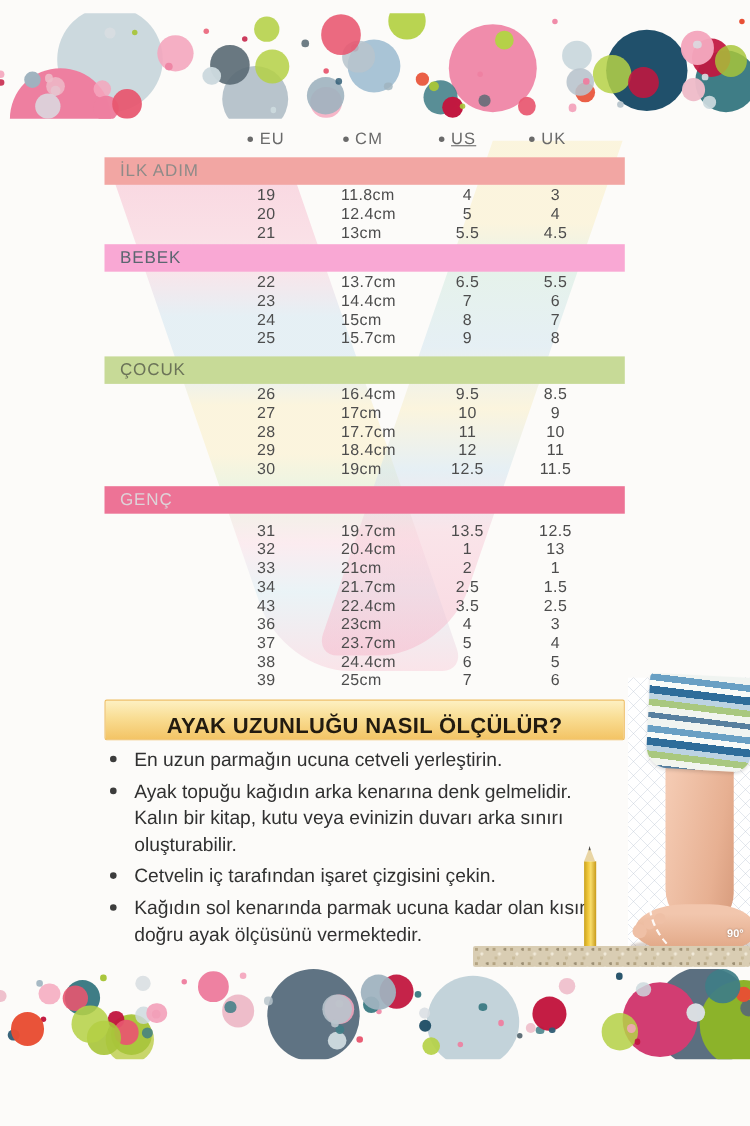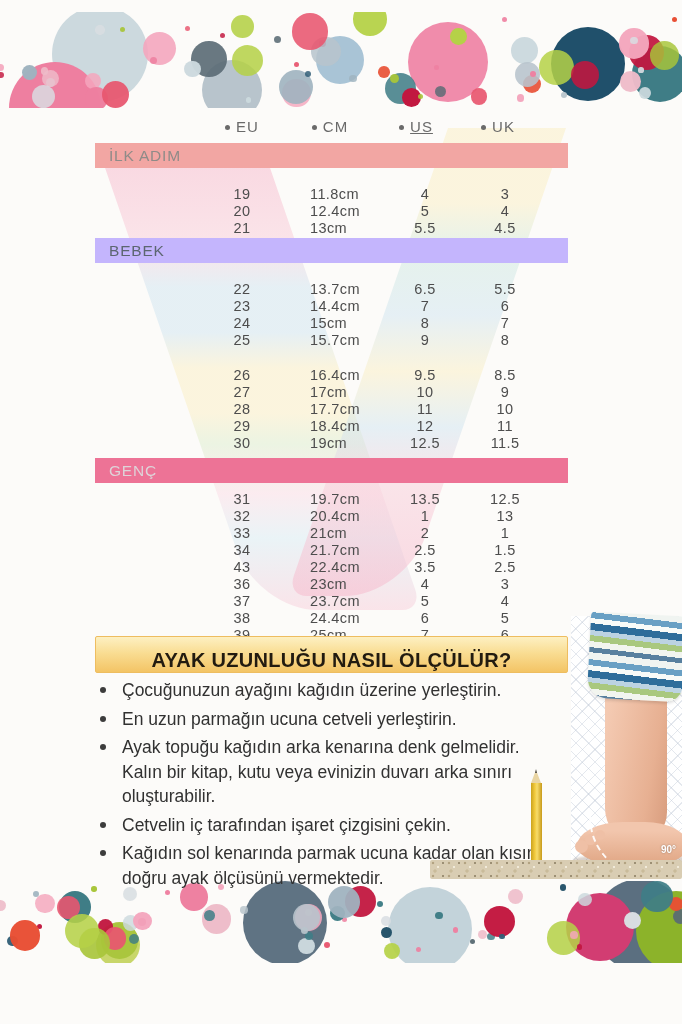--- a/index.html
+++ b/index.html
@@ -26,21 +26,21 @@
   
   #size-table{position:absolute;left:95px;top:118px;width:473px;color:#4d4d4d;}
   .head-row{position:relative;height:25px;font-size:15px;color:#6a6a6a;letter-spacing:1px;}
   .head-cell{position:absolute;top:0;text-align:center;}
   .head-cell .bdot{display:inline-block;width:5px;height:5px;border-radius:50%;background:#6a6a6a;vertical-align:2px;margin-right:6px;}
   .h-eu{left:113px;width:68px;}
   .h-cm{left:200px;width:70px;}
   .h-us{left:286px;width:70px;text-decoration:underline;}
   .h-uk{left:368px;width:70px;}
   .band{height:25px;line-height:25px;padding-left:14px;font-size:15.5px;letter-spacing:.8px;box-sizing:border-box;}
-  .rows{padding-top:18px;}
+  .rows{padding-top:2px;}
   .size-row{position:relative;height:17px;line-height:17px;font-size:14.5px;letter-spacing:.4px;}
   .size-row span{position:absolute;top:0;}
   .c-eu{left:113px;width:68px;text-align:center;}
   .c-cm{left:215px;width:120px;text-align:left;}
   .c-us{left:295px;width:70px;text-align:center;}
   .c-uk{left:375px;width:70px;text-align:center;}
   .sec-bebek .band{margin-top:1px;}
   .sec-cocuk .band{margin-top:7px;}
   .sec-genc .band{margin-top:6px;}
   .sec-genc .rows{padding-top:8px;}
@@ -215,21 +215,21 @@
         </div>
         <div class="size-row">
           <span class="c-eu">21</span>
           <span class="c-cm">13cm</span>
           <span class="c-us">5.5</span>
           <span class="c-uk">4.5</span>
         </div>
       </div>
     </div>
     <div class="section sec-bebek">
-      <div class="band" style="background: #c4b5fd; color: rgb(92, 102, 112);">BEBEK</div>
+      <div class="band" style="background: #f9a8d4; color: rgb(92, 102, 112);">BEBEK</div>
       <div class="rows">
         <div class="size-row">
           <span class="c-eu">22</span>
           <span class="c-cm">13.7cm</span>
           <span class="c-us">6.5</span>
           <span class="c-uk">5.5</span>
         </div>
         <div class="size-row">
           <span class="c-eu">23</span>
           <span class="c-cm">14.4cm</span>
@@ -244,20 +244,21 @@
         </div>
         <div class="size-row">
           <span class="c-eu">25</span>
           <span class="c-cm">15.7cm</span>
           <span class="c-us">9</span>
           <span class="c-uk">8</span>
         </div>
       </div>
     </div>
     <div class="section sec-cocuk">
+      <div class="band" style="background: rgb(199, 218, 151); color: rgb(107, 115, 88);">ÇOCUK</div>
       <div class="rows">
         <div class="size-row">
           <span class="c-eu">26</span>
           <span class="c-cm">16.4cm</span>
           <span class="c-us">9.5</span>
           <span class="c-uk">8.5</span>
         </div>
         <div class="size-row">
           <span class="c-eu">27</span>
           <span class="c-cm">17cm</span>
@@ -342,26 +343,20 @@
           <span class="c-uk">6</span>
         </div>
       </div>
     </div>
   </div>
 
 <div id="howto-banner">
   <span class="ttl">AYAK UZUNLUĞU NASIL ÖLÇÜLÜR?</span>
 </div>
 <div id="howto-list">
-    <div class="bullet-item">
-      <div class="bl">
-        <i></i>
-      </div>
-      <div class="tx">Çocuğunuzun ayağını kağıdın üzerine yerleştirin.</div>
-    </div>
     <div class="bullet-item">
       <div class="bl">
         <i></i>
       </div>
       <div class="tx">En uzun parmağın ucuna cetveli yerleştirin.</div>
     </div>
     <div class="bullet-item">
       <div class="bl">
         <i></i>
       </div>

